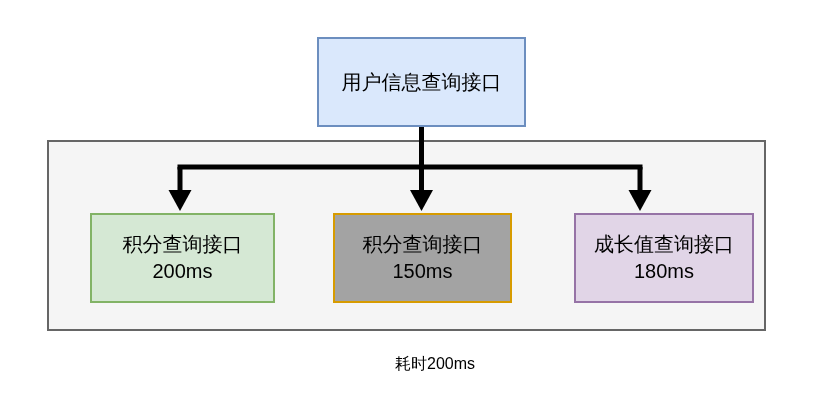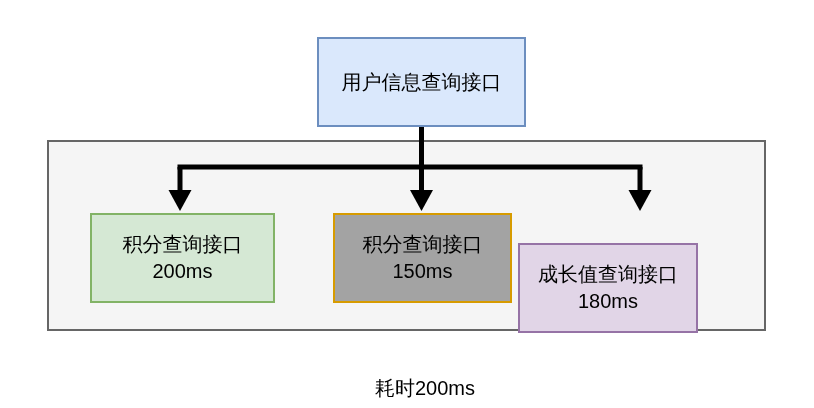--- a/index.html
+++ b/index.html
@@ -33,35 +33,34 @@
     position: absolute;
     left: 47px; top: 140px; width: 719px; height: 191px;
     box-sizing: border-box;
     background: #f5f5f5;
     border: 2px solid #666666;
   }
   .node-user   { left: 90px;  top: 213px; width: 185px; height: 90px;
                  background: #d5e8d4; border: 2px solid #82b366; }
   .node-points { left: 333px; top: 213px; width: 179px; height: 90px;
                  background: #a3a3a3; border: 2px solid #d79b00; }
-  .node-growth { left: 518px; top: 213px; width: 180px; height: 90px;
-                 background: #e1d5e7; border: 2px solid #9673a6; margin-top: 30px; }
+  .node-growth { left: 574px; top: 213px; width: 180px; height: 90px;
+                 background: #e1d5e7; border: 2px solid #9673a6; }
   .connectors {
     position: absolute;
     left: 0; top: 0;
     pointer-events: none;
   }
   .caption {
     position: absolute;
-    left: 425px; top: 352px;
+    left: 435px; top: 352px;
     transform: translateX(-50%);
-    font-size: 20px;
+    font-size: 16px;
     line-height: 24px;
     white-space: nowrap;
-    margin-top: 24px;
   }
 </style>
 </head>
 <body>
 
 <div class="stage">
 
   <div class="group-box"></div>
 
   <svg class="connectors" width="814" height="408" viewBox="0 0 814 408">

